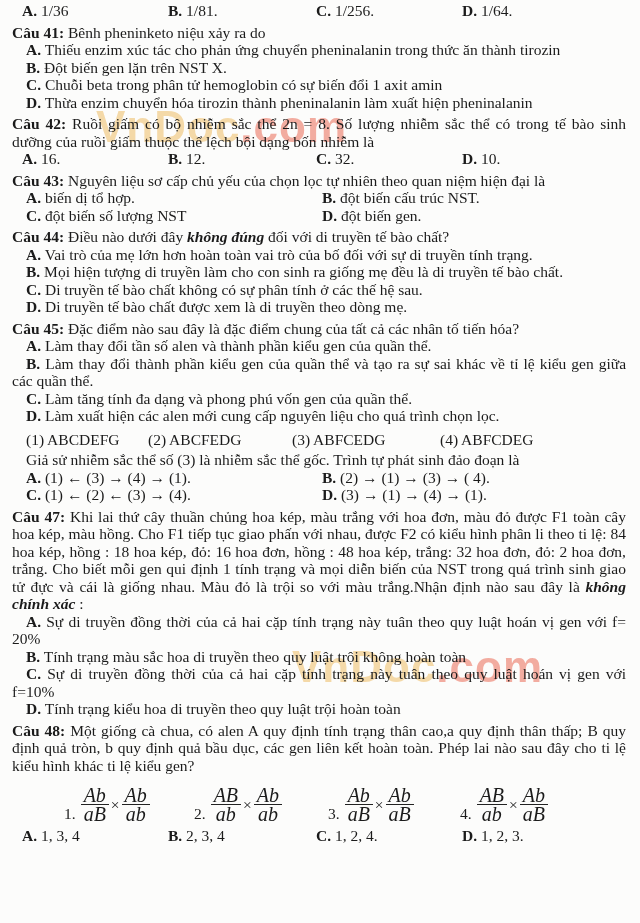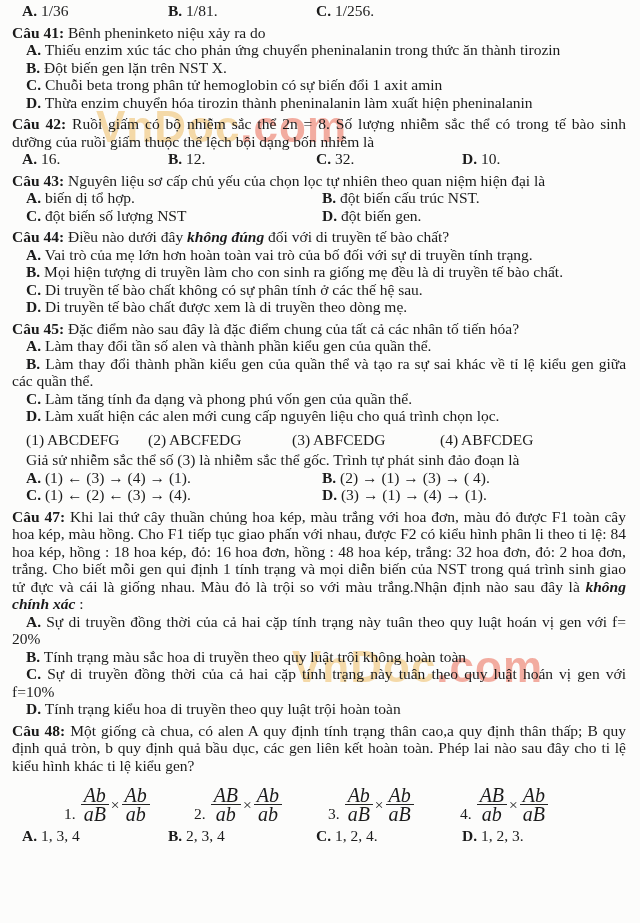--- a/index.html
+++ b/index.html
@@ -44,20 +44,21 @@
 <div class="wm" style="left:292px;top:658px;">
   <span style="color:#f4d6a0;">VnDoc</span><span style="color:#f2a497;">.com</span>
 </div>
 
 <div class="page">
 
   <div class="row4">
     <p><b class="lab">A.</b> <span>1/36</span></p>
     <p><b class="lab">B.</b> <span>1/81.</span></p>
     <p><b class="lab">C.</b> <span>1/256.</span></p>
+    <p><b class="lab">D.</b> <span>1/64.</span></p>
   </div>
 
   <section>
     <p class="qhead"><b class="lab">Câu 41:</b> <span>Bênh pheninketo niệu xảy ra do</span></p>
     <p class="opt"><b class="lab">A.</b> <span>Thiếu enzim xúc tác cho phản ứng chuyển pheninalanin trong thức ăn thành tirozin</span></p>
     <p class="opt"><b class="lab">B.</b> <span>Đột biến gen lặn trên NST X.</span></p>
     <p class="opt"><b class="lab">C.</b> <span>Chuỗi beta trong phân tử hemoglobin có sự biến đổi 1 axit amin</span></p>
     <p class="opt"><b class="lab">D.</b> <span>Thừa enzim chuyển hóa tirozin thành pheninalanin làm xuất hiện pheninalanin</span></p>
   </section>
 

